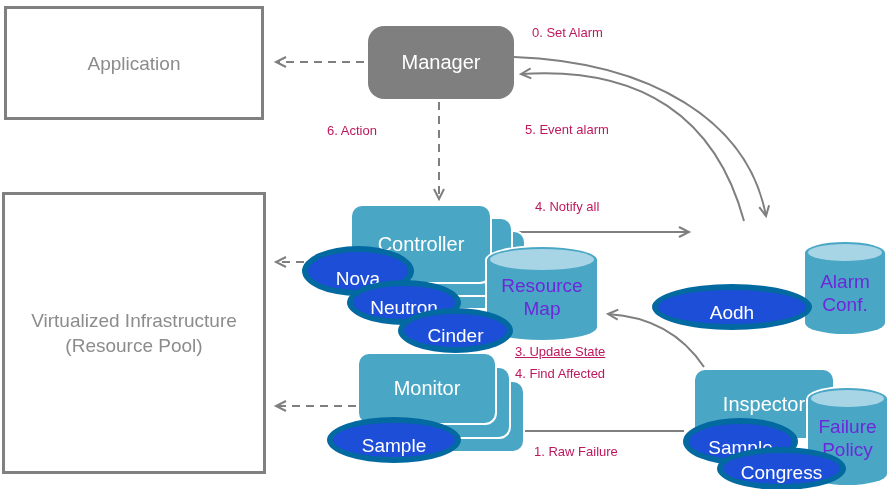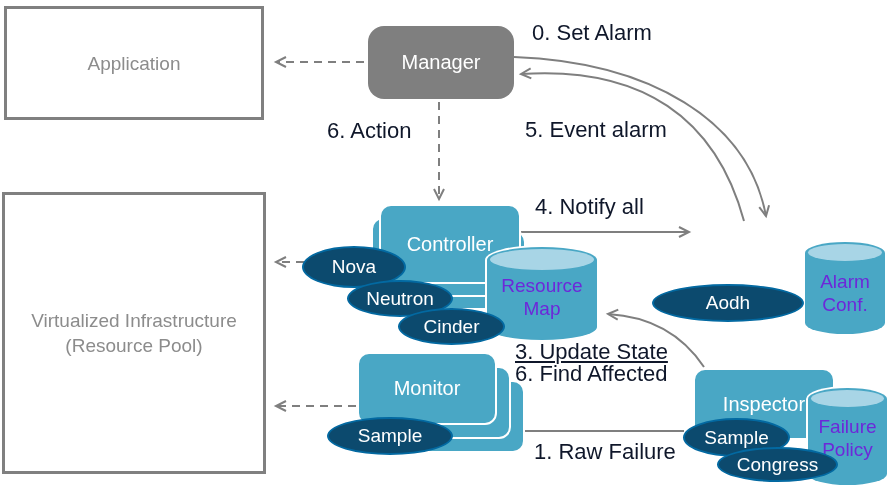--- a/index.html
+++ b/index.html
@@ -23,25 +23,25 @@
   
   .cyl{position:absolute;z-index:2;}
   .cyl .body{position:absolute;inset:0;background:#49A7C5;border-radius:50%/var(--ry);
     box-shadow:0 0 0 2px #fff;}
   .cyl .lid{position:absolute;left:3px;right:3px;top:2px;height:calc(var(--ry)*2 - 5px);
     background:#A8D5E6;border-radius:50%;}
   .cyl .cyl-label{position:absolute;left:0;right:0;text-align:center;color:#6d28d9;
     font-size:19px;line-height:23px;}
 
   
-  .ge{position:absolute;z-index:3;background:#0c4a6e;border:2px solid #0369a1;border-radius:50%;
-    display:flex;align-items:center;justify-content:center;color:#fff;font-size:19px;}
+  .ge{position:absolute;z-index:3;background:#1d4ed8;border:6px solid #0369a1;border-radius:50%;
+    display:flex;align-items:flex-end;justify-content:center;color:#fff;font-size:19px;}
 
   
-  .lbl{position:absolute;z-index:4;color:#0f172a;font-size:22px;line-height:23px;white-space:nowrap;}
+  .lbl{position:absolute;z-index:4;color:#be185d;font-size:13px;line-height:23px;white-space:nowrap;}
 </style>
 </head>
 <body>
 
 <div id="canvas">
 
   <svg id="wires" width="895" height="489" viewBox="0 0 895 489">
     <defs>
       <marker id="arr" markerUnits="userSpaceOnUse" markerWidth="18" markerHeight="18" refX="13" refY="8" orient="auto">
         <path d="M3,3 L13,8 L3,13" fill="none" stroke="#7F7F7F" stroke-width="2"></path>
@@ -67,21 +67,21 @@
     <span>(Resource Pool)</span>
   </div>
 
   <div class="gray-node" style="left:368px;top:26px;width:146px;height:73px;">
     <span>Manager</span>
   </div>
 
   <div>
     <div class="node" style="left:384px;top:230px;width:138px;height:76px;"></div>
     <div class="node" style="left:371px;top:217px;width:138px;height:76px;"></div>
-    <div class="node" style="left:379px;top:204px;width:138px;height:76px;">
+    <div class="node" style="left:350px;top:204px;width:138px;height:76px;">
       <span>Controller</span>
     </div>
   </div>
 
   <div>
     <div class="node" style="left:385px;top:380px;width:136px;height:69px;"></div>
     <div class="node" style="left:371px;top:366px;width:136px;height:69px;"></div>
     <div class="node" style="left:357px;top:352px;width:136px;height:69px;">
       <span>Monitor</span>
     </div>
@@ -139,16 +139,16 @@
   </div>
   <div class="ge" style="left:717px;top:447px;width:117px;height:31px;">
     <span>Congress</span>
   </div>
 
   <div class="lbl" style="left:532px;top:21px;">0. Set Alarm</div>
   <div class="lbl" style="left:327px;top:119px;">6. Action</div>
   <div class="lbl" style="left:525px;top:118px;">5. Event alarm</div>
   <div class="lbl" style="left:535px;top:195px;">4. Notify all</div>
   <div class="lbl" style="left:515px;top:340px;text-decoration:underline;">3. Update State</div>
-  <div class="lbl" style="left:515px;top:362px;">6. Find Affected</div>
+  <div class="lbl" style="left:515px;top:362px;">4. Find Affected</div>
   <div class="lbl" style="left:534px;top:440px;">1. Raw Failure</div>
 
 </div>
 
 </body></html>

